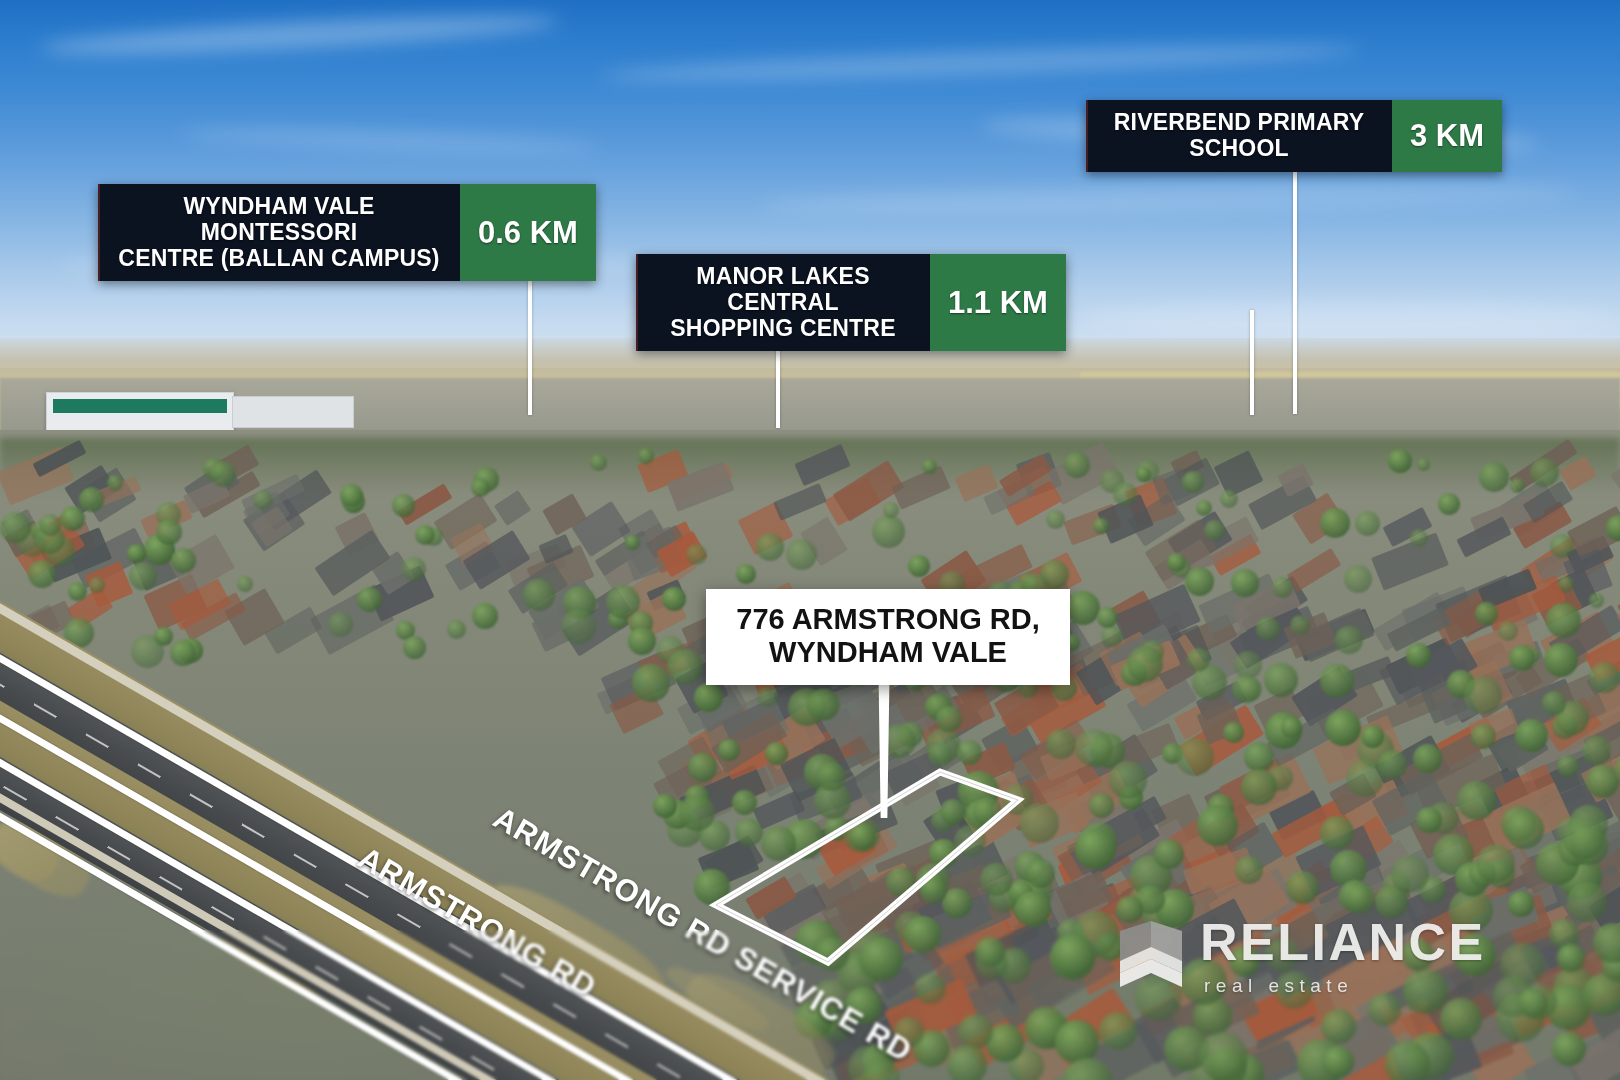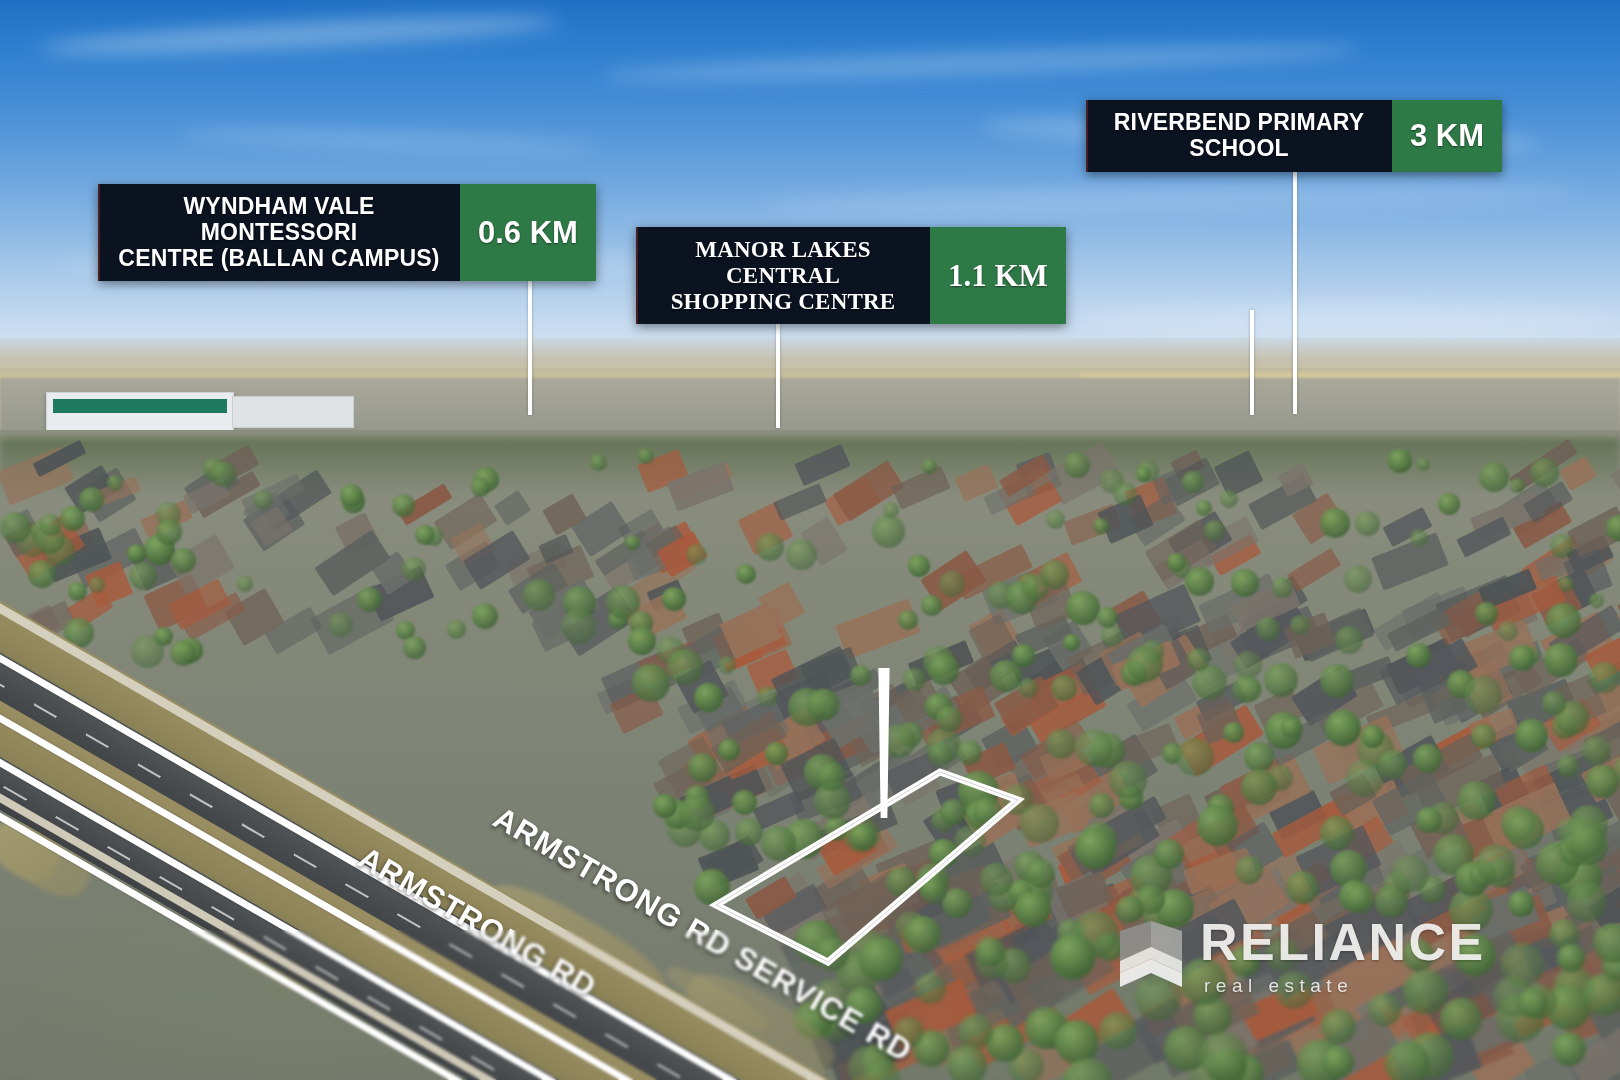--- a/index.html
+++ b/index.html
@@ -1240,36 +1240,38 @@
   </svg>
 
   <div class="connector" style="left:528px; top:245px; height:170px;"></div>
   <div class="chip" style="left:98px; top:184px;">
     <div class="name" style="font-size:23px; width:330px;">WYNDHAM VALE MONTESSORI
 CENTRE (BALLAN CAMPUS)</div>
     <div class="dist" style="font-size:31px;">0.6 KM</div>
   </div>
 
   <div class="connector" style="left:776px; top:300px; height:128px;"></div>
-  <div class="chip" style="left:636px; top:227px;font-family:Liberation Serif, serif;">
+  <div class="chip" style="left:636px; top:254px;">
     <div class="name" style="font-size:23px; width:262px;">MANOR LAKES CENTRAL
 SHOPPING CENTRE</div>
     <div class="dist" style="font-size:31px;">1.1 KM</div>
   </div>
 
   <div class="connector" style="left:1293px; top:149px; height:265px;"></div>
   <div class="chip" style="left:1086px; top:100px;">
     <div class="name" style="font-size:23px; width:274px;">RIVERBEND PRIMARY
 SCHOOL</div>
     <div class="dist" style="font-size:31px;">3 KM</div>
   </div>
 
   <div class="connector" style="left:1250px; top:310px; height:105px;"></div>
 
   <div class="callout-stem" style="left:856px; top:668px; width:56px; height:150px;"></div>
+  <div class="callout" style="left:706px; top:589px; width:320px; font-size:29px;">776 ARMSTRONG RD,
+WYNDHAM VALE</div>
 
   <div class="logo" style="left:1120px; top:916px;">
     <span>
       <svg class="logo-mark" viewBox="0 0 62 66" aria-hidden="true">
         <polygon points="0,10 31,0 31,30 0,40" fill="#8d8d8b"></polygon>
         <polygon points="31,0 62,10 62,40 31,30" fill="#a3a3a1"></polygon>
         <polygon points="0,40 31,26 62,40 62,52 31,38 0,52" fill="#e9e9e7"></polygon>
         <polygon points="0,52 31,38 62,52 62,66 31,52 0,66" fill="#f2f2f0"></polygon>
       </svg>
     </span>

